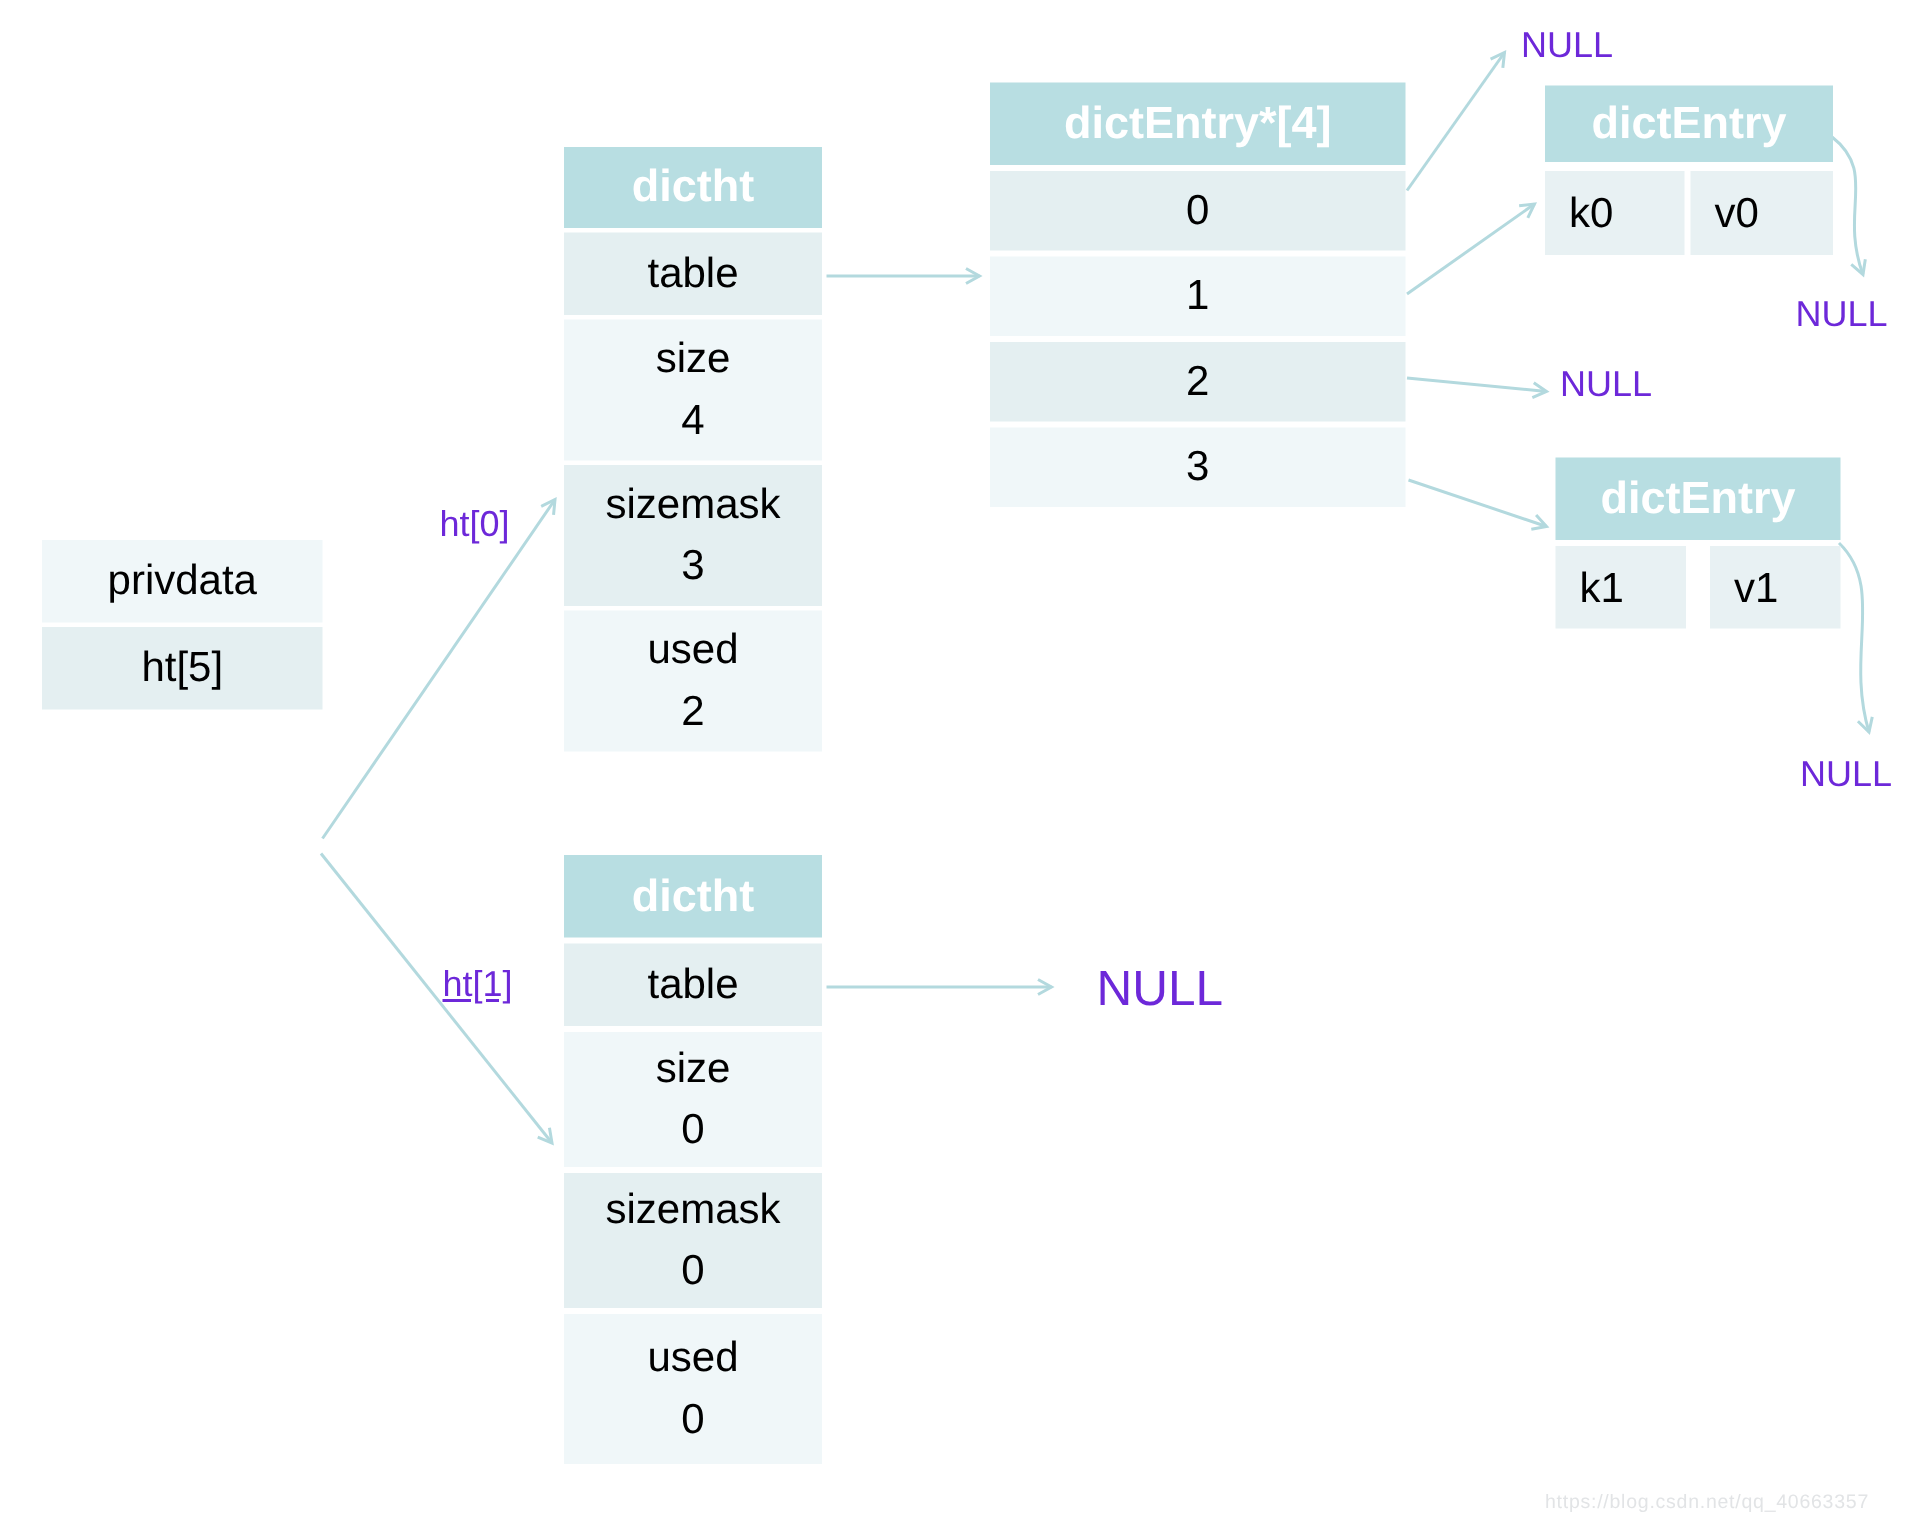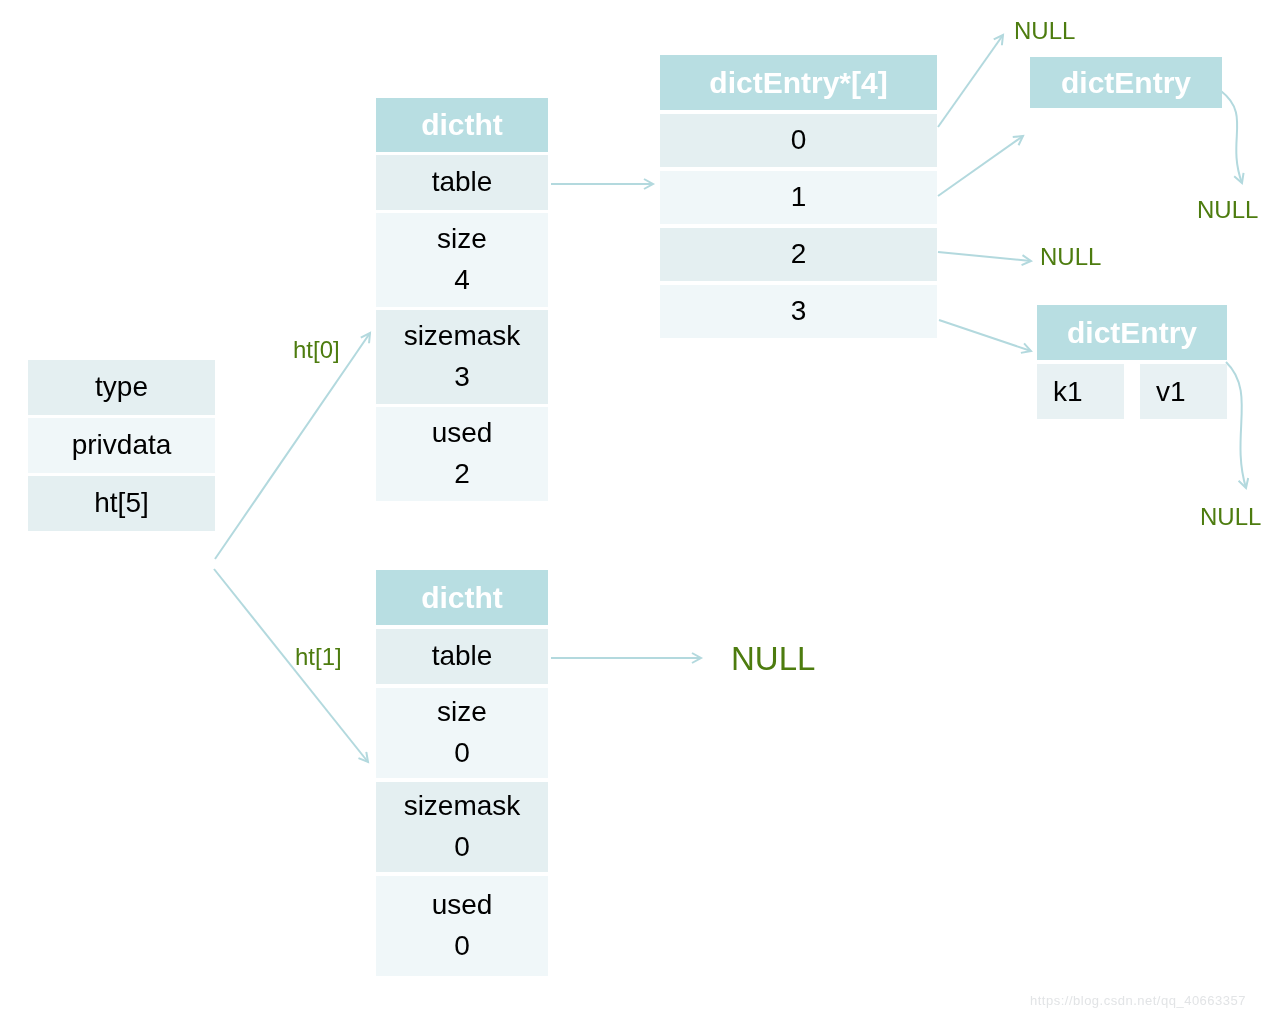--- a/index.html
+++ b/index.html
@@ -61,23 +61,23 @@
   #entry0 .cell.k{width:93px;margin-right:4px;}
   #entry0 .cell.v{width:95px;}
 
   #entry1{left:1037px;top:305px;width:190px;}
   #entry1 .tbl-header{height:55px;margin-bottom:4px;}
   #entry1 .cell{height:55px;}
   #entry1 .cell.k{width:93px;margin-right:16px;}
   #entry1 .cell.v{width:93px;}
 
   
-  .lbl{position:absolute;font-size:24px;color:#4d7c0f;white-space:nowrap;}
+  .lbl{position:absolute;font-size:24px;color:#6d28d9;white-space:nowrap;}
   #lbl-ht0{left:293px;top:336px;}
-  #lbl-ht1{left:295px;top:643px;}
+  #lbl-ht1{left:295px;top:643px;text-decoration:underline;}
   #null-top{left:1014px;top:17px;}
   #null-e0{left:1197px;top:196px;}
   #null-s2{left:1040px;top:243px;}
   #null-e1{left:1200px;top:503px;}
   #null-big{left:731px;top:640px;font-size:33px;}
 
   #wm{
     position:absolute;left:1030px;top:993px;
     font-size:13px;color:#e2e4e6;letter-spacing:0.5px;white-space:nowrap;
   }
@@ -102,23 +102,20 @@
     <line class="arrow-line" x1="938" y1="127" x2="1003" y2="35" marker-end="url(#ah)"></line>
     <line class="arrow-line" x1="938" y1="196" x2="1023" y2="136" marker-end="url(#ah)"></line>
     <line class="arrow-line" x1="938" y1="252" x2="1031" y2="261" marker-end="url(#ah)"></line>
     <line class="arrow-line" x1="939" y1="320" x2="1031" y2="351" marker-end="url(#ah)"></line>
     <path class="arrow-line" d="M1221,91 C1252,115 1226,140 1242,183" marker-end="url(#ah)"></path>
     <path class="arrow-line" d="M1226,362 C1257,392 1230,435 1246,488" marker-end="url(#ah)"></path>
     <line class="arrow-line" x1="551" y1="658" x2="701" y2="658" marker-end="url(#ah)"></line>
   </svg>
 
   <div class="tbl" id="dict">
-    <div class="row dark">
-      <span>type</span>
-    </div>
     <div class="row light">
       <span>privdata</span>
     </div>
     <div class="row dark">
       <span>ht[5]</span>
     </div>
   </div>
 
   <div class="tbl" id="dictht0">
     <div class="tbl-header">dictht</div>
@@ -169,20 +166,24 @@
     <div class="row dark">
       <span>2</span>
     </div>
     <div class="row light">
       <span>3</span>
     </div>
   </div>
 
   <div class="tbl" id="entry0">
     <div class="tbl-header">dictEntry</div>
+    <div class="kv">
+      <div class="cell k">k0</div>
+      <div class="cell v">v0</div>
+    </div>
   </div>
 
   <div class="tbl" id="entry1">
     <div class="tbl-header">dictEntry</div>
     <div class="kv">
       <div class="cell k">k1</div>
       <div class="cell v">v1</div>
     </div>
   </div>
 

